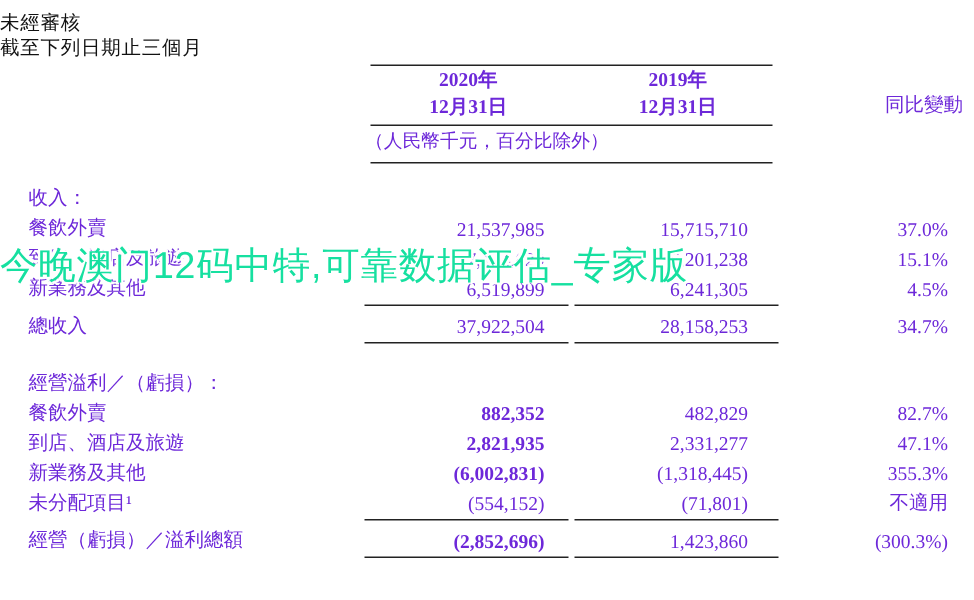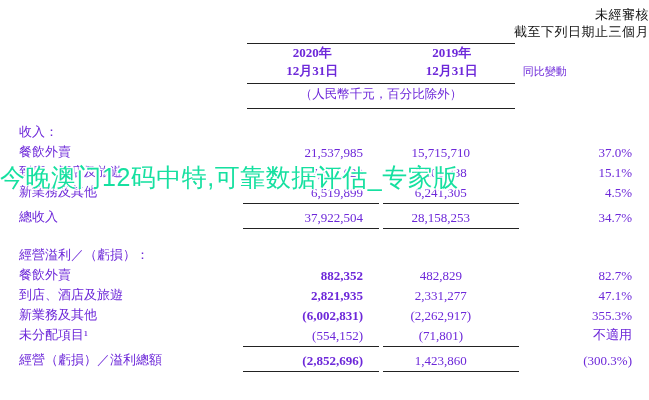--- a/index.html
+++ b/index.html
@@ -17,21 +17,21 @@
 
   .doc {
     position: absolute;
     inset: 0;
     background: #ffffff;
     padding: 0;
   }
 
   
   .header {
-    text-align: right;
+    text-align: left;
     margin-top: 6px;
     color: #111;
   }
   .header .line {
     font-size: 13px;
     line-height: 17px;
     letter-spacing: 0.5px;
   }
 
   table.fin {
@@ -42,47 +42,47 @@
     font-size: 13px;
     color: #6d28d9;
   }
   table.fin td {
     padding: 1px 2px;
     vertical-align: bottom;
     white-space: nowrap;
   }
   .c-label { width: 228px; text-align: left; padding-left: 12px !important; }
   .c-2020  { width: 136px; text-align: right; padding-right: 18px !important; }
-  .c-2019  { width: 136px; text-align: center; padding-right: 22px !important; }
+  .c-2019  { width: 136px; text-align: right; padding-right: 22px !important; }
   .c-chg   { width: 118px; text-align: right; padding-right: 10px !important; }
 
   .hdr-year {
     text-align: center !important;
     font-weight: bold;
     font-size: 13px;
     line-height: 16px;
     padding-right: 0 !important;
   }
   .hdr-chg {
-    text-align: left;
-    font-size: 11px;
+    text-align: right;
+    font-size: 13px;
     vertical-align: bottom;
     padding-right: 0 !important;
   }
   .rule-row td {
     padding: 0 !important;
     height: 4px;
   }
   .rule {
     border-top: 1px solid #222;
     height: 0;
     margin: 0 6px;
   }
   .units {
-    text-align: center;
+    text-align: left;
     font-size: 12.5px;
     padding-top: 2px !important;
     padding-bottom: 2px !important;
     margin-top: 32px;
   }
 
   .section-head {
     font-size: 13px;
     padding-top: 8px !important;
   }
@@ -259,21 +259,21 @@
       </tr>
       <tr>
         <td class="c-label">到店、酒店及旅遊</td>
         <td class="c-2020 num bold">2,821,935</td>
         <td class="c-2019 num">2,331,277</td>
         <td class="c-chg num">47.1%</td>
       </tr>
       <tr>
         <td class="c-label">新業務及其他</td>
         <td class="c-2020 num bold">(6,002,831)</td>
-        <td class="c-2019 num">(2,262,917)</td>
+        <td class="c-2019 num">(1,318,445)</td>
         <td class="c-chg num">355.3%</td>
       </tr>
       <tr>
         <td class="c-label">未分配項目¹</td>
         <td class="c-2020 num">(554,152)</td>
         <td class="c-2019 num">(71,801)</td>
         <td class="c-chg num">不適用</td>
       </tr>
 
       <tr class="topline">

